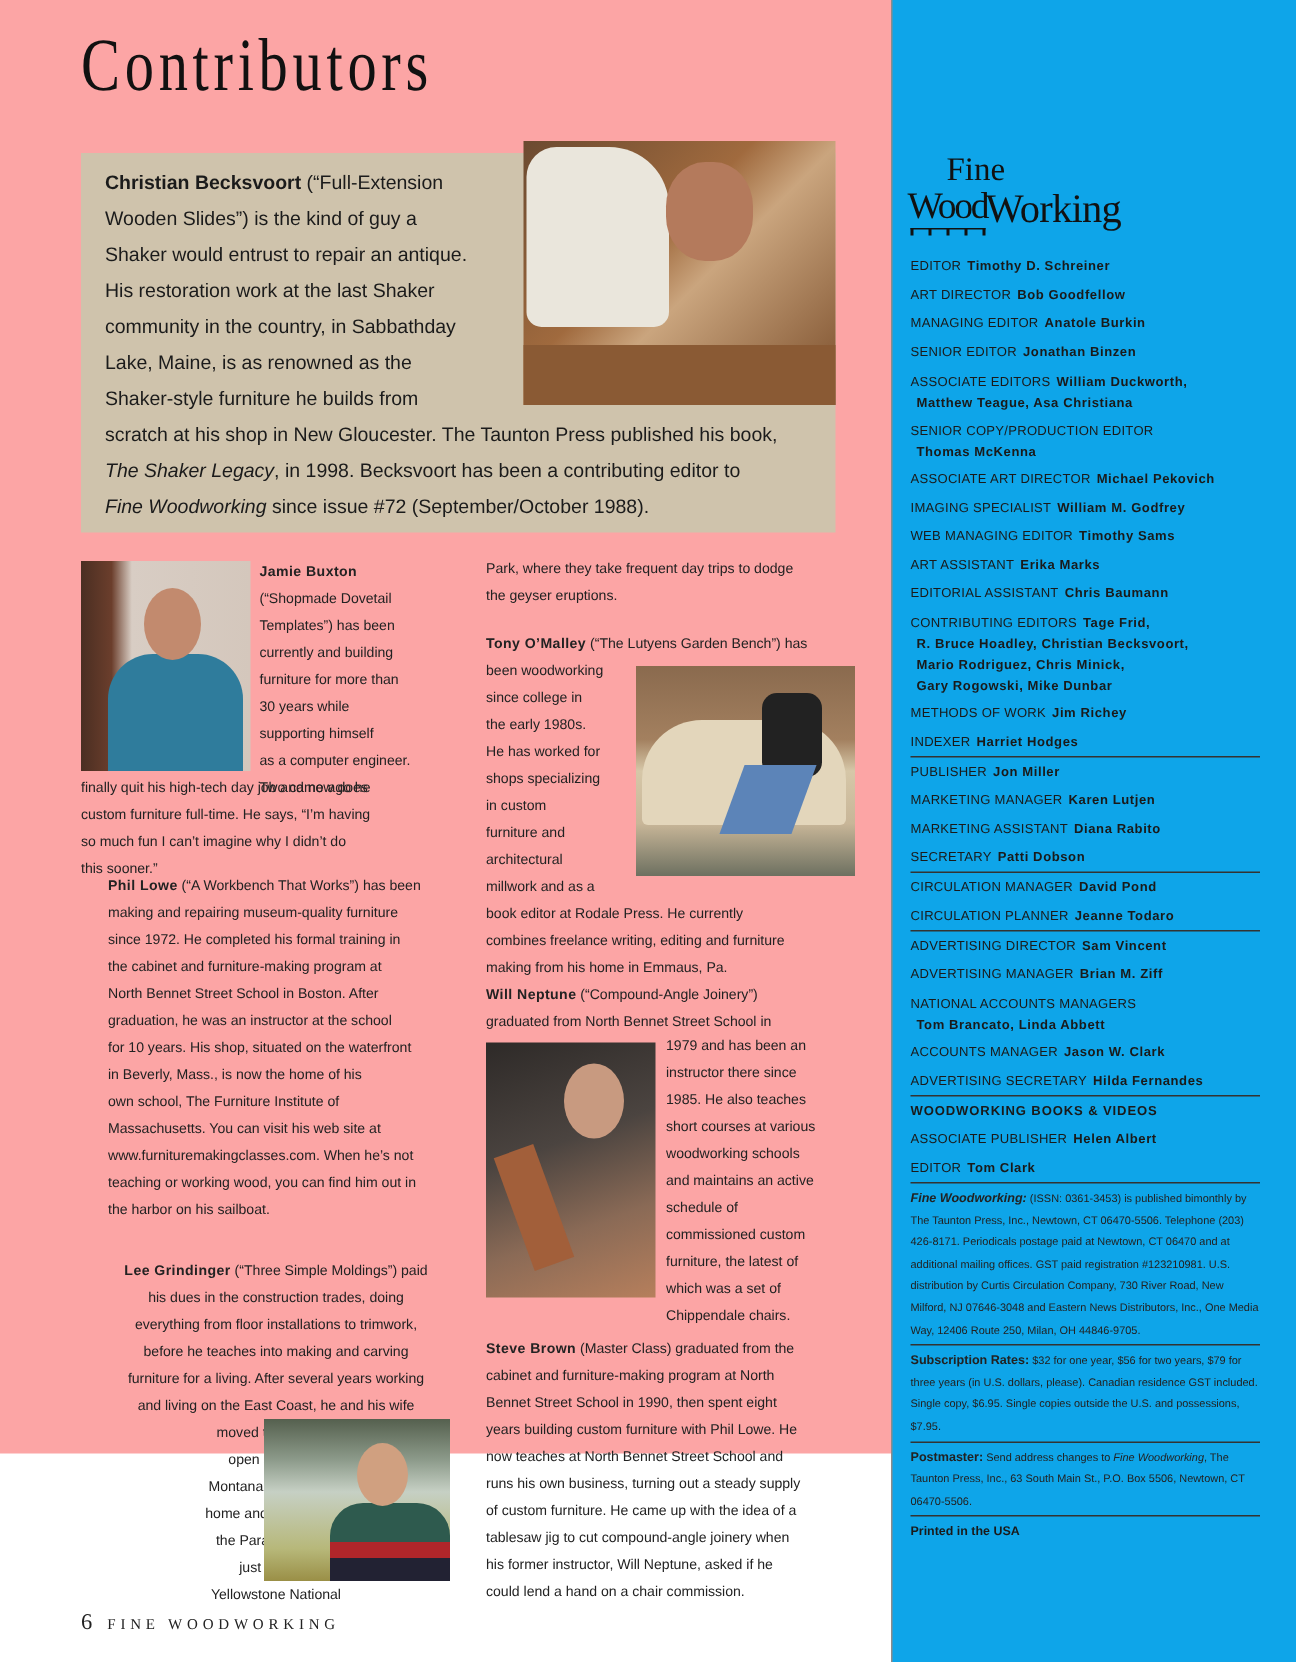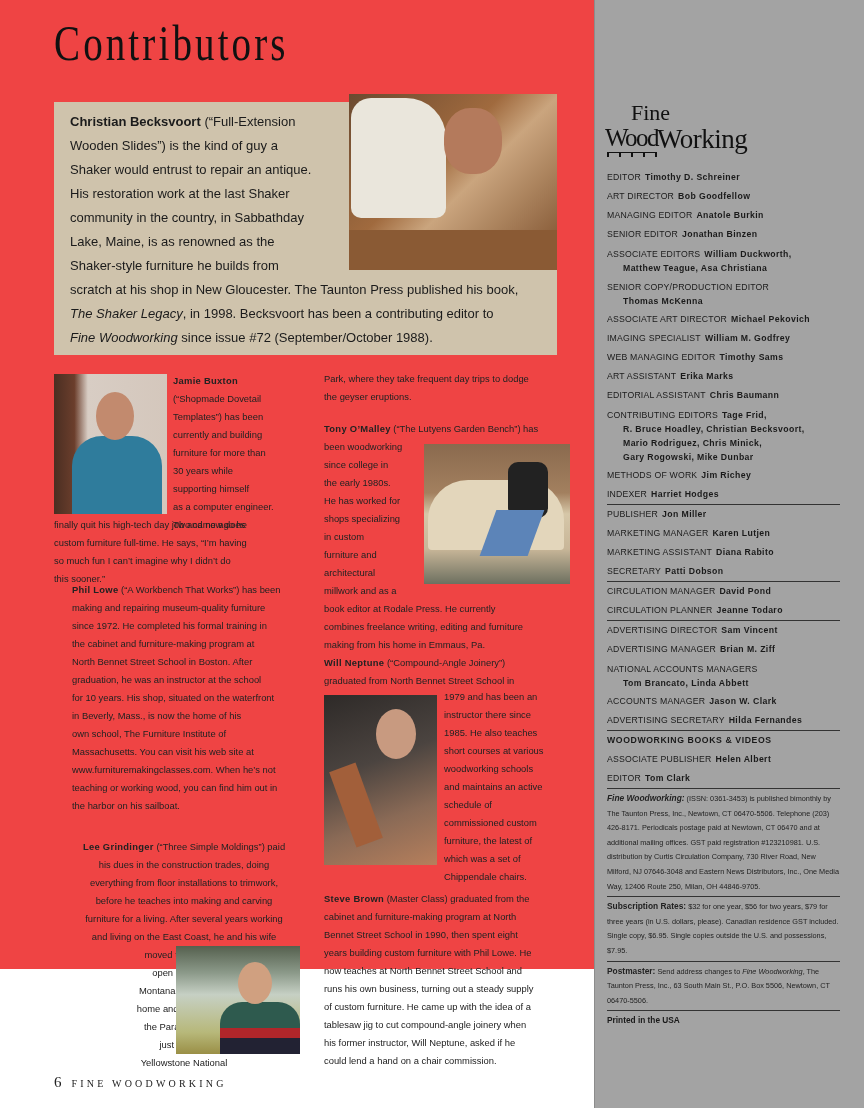--- a/index.html
+++ b/index.html
@@ -1,19 +1,19 @@
 <!DOCTYPE html>
 <html><head>
 <meta charset="utf-8">
 <style>
   * { box-sizing: border-box; margin: 0; padding: 0; }
   html, body { width: 864px; height: 1108px; overflow: hidden; background: #fff; }
   body { position: relative; font-family: "Liberation Sans", sans-serif; color: #1a1a1a; }
 
-  .main { position: absolute; left: 0; top: 0; width: 594px; height: 969px; background: #ef4444; }
+  .main { position: absolute; left: 0; top: 0; width: 594px; height: 969px; background: #fca5a5; }
   .page-title {
     position: absolute; left: 54px; top: 14px;
     font-family: "Liberation Serif", serif; font-size: 50px; letter-spacing: 4px;
     transform: scaleX(0.78); transform-origin: left top; color: #111; font-weight: normal;
   }
 
   .feature {
     position: absolute; left: 54px; top: 102px; width: 503px; height: 253px;
     background: #cfc3ac;
   }
@@ -54,36 +54,36 @@
   .ph-lee { left: 176px; top: 946px; width: 124px; height: 108px;
     background: linear-gradient(180deg, #55604e 0%, #8c9a8a 25%, #c6d0c4 45%, #b7b87a 80%, #9a8f46 100%); }
   .ph-lee .body { position:absolute; left:44px; top:56px; width:80px; height:52px; background: linear-gradient(180deg,#2e5a4e 0%, #2e5a4e 50%, #b0262a 50%, #b0262a 70%, #223 70%); border-radius:22px 22px 0 0; }
   .ph-lee .head { position:absolute; left:62px; top:16px; width:34px; height:42px; background:#d0a080; border-radius:50%; }
 
   .folio { position: absolute; left: 54px; top: 1074px; font-family: "Liberation Serif", serif; font-size: 15px; color:#222; }
   .folio .mag { font-size: 10px; letter-spacing: 3.2px; margin-left: 10px; }
 
   .masthead {
     position: absolute; left: 594px; top: 0; width: 270px; height: 1108px;
-    background: #a3a3a3; border-left: 1.5px solid #8c8c8c;
+    background: #0ea5e9; border-left: 1.5px solid #8c8c8c;
   }
   .logo { position: absolute; left: 10px; top: 100px; width: 160px; height: 60px; font-family: "Liberation Serif", serif; color:#111; }
   .logo .fine { position:absolute; left: 26px; top: 0; font-size: 22px; }
   .logo .wood { position:absolute; left: 0; top: 24px; font-size: 25px; letter-spacing:-1.5px; }
   .logo .working { position:absolute; left: 52px; top: 24px; font-size: 27px; letter-spacing:-0.5px; }
   .logo .rule { position:absolute; left: 2px; top: 52px; width: 50px; border-top: 1.5px solid #111; }
   .logo .dots { position:absolute; left: 2px; top: 52px; width: 50px; height: 5px; display:flex; justify-content: space-between; }
   .logo .dots span { width: 2px; height: 5px; background:#111; }
 
   .staff { position: absolute; left: 12px; top: 168px; width: 233px; font-size: 8.7px; color: #1a1a1a; }
   .staff .row { line-height: 19px; }
   .staff .row.two { line-height: 14px; padding: 2.5px 0; }
   .staff .role { letter-spacing: 0.2px; }
   .staff .name { font-weight: bold; letter-spacing: 0.4px; margin-left: 4px; }
-  .staff .name.nl { margin-left: 16px; }
+  .staff .name.nl { margin-left: 4px; }
   .staff .sep { border-top: 1px solid #333; margin: 0; }
   .staff .section-head { font-weight: bold; letter-spacing: 0.6px; line-height: 19px; }
   .fine-print { font-size: 7.3px; line-height: 14.6px; color: #222; padding: 2px 0 2px; }
   .fine-print b { font-size: 8.4px; }
   .fine-print i { font-style: italic; }
   .printed { font-weight: bold; font-size: 8.3px; line-height: 18px; }
 </style>
 </head>
 <body>
 

